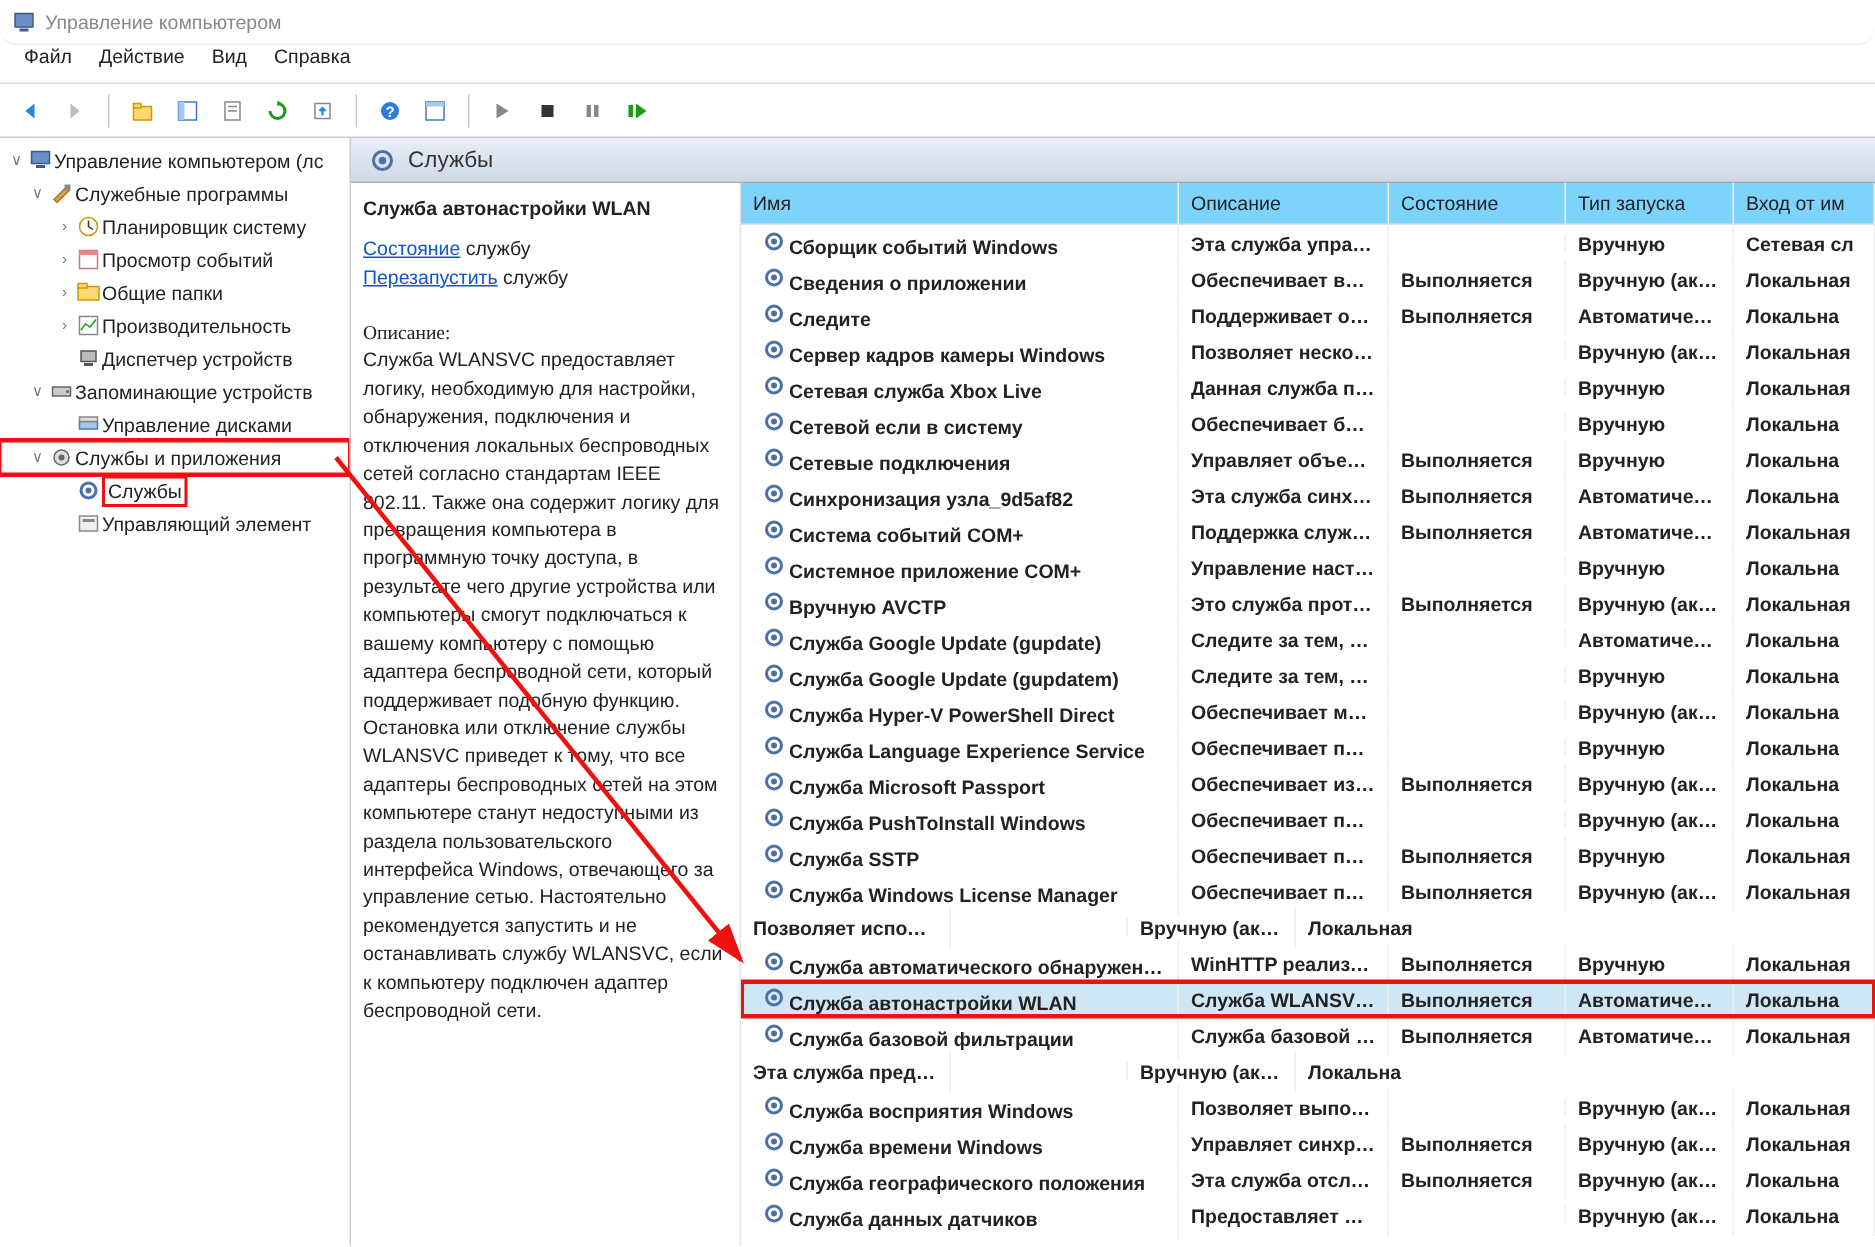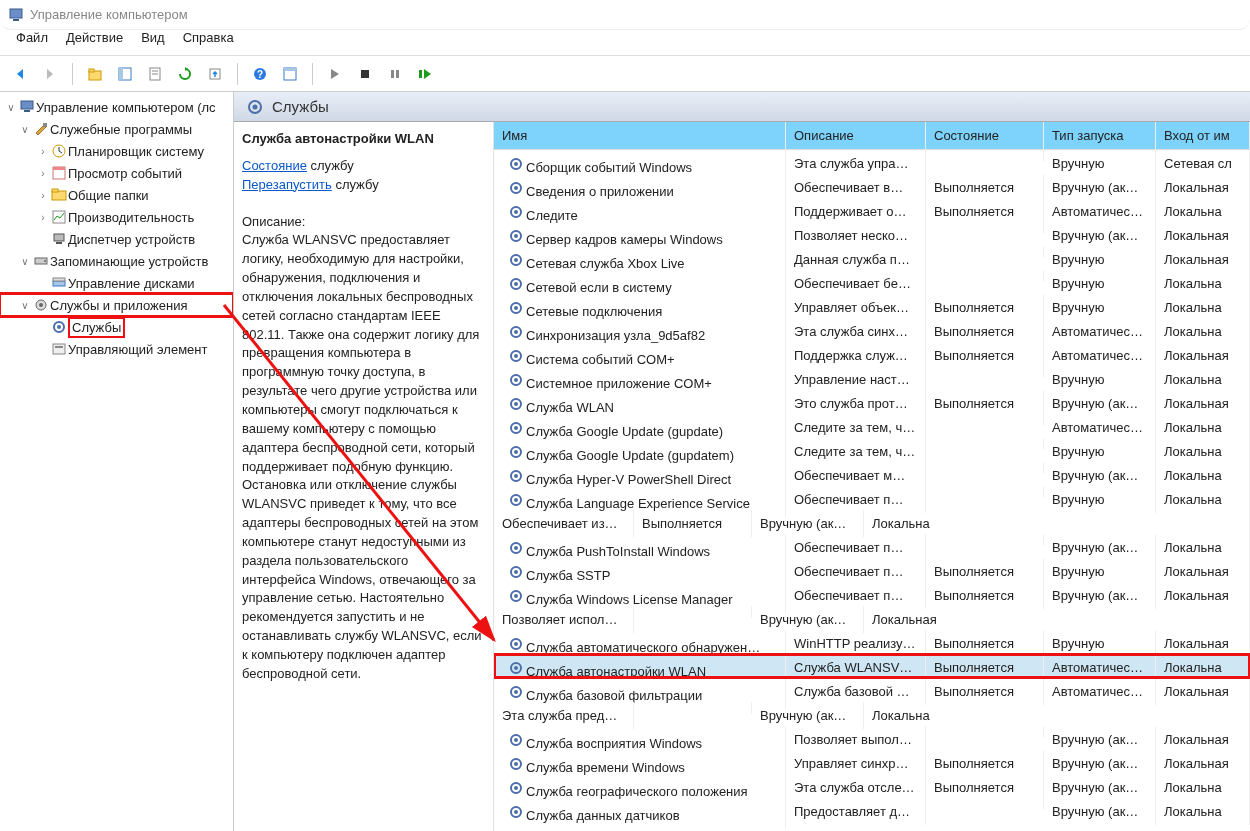--- a/index.html
+++ b/index.html
@@ -23,30 +23,30 @@
   .hl-red { border: 2px solid #e11; padding: 1px 2px; }
   .hl-red-row { outline: 3px solid #e11; outline-offset: -1px; }
   .selected { background: #d8e6f2; }
   .content { flex: 1; display: flex; flex-direction: column; position: relative; }
   .services-header { height: 30px; background: linear-gradient(#e9eef7, #cfd8e6); display: flex; align-items: center; padding: 0 12px; gap: 8px; color: #333; border-bottom: 1px solid #aaa; }
   .services-header .gear { color: #4b6fa8; }
   .svc-body { display: flex; flex: 1; overflow: hidden; }
   .svc-left { width: 260px; padding: 8px 10px 8px 8px; border-right: 1px solid #e3e3e3; line-height: 1.45; }
   .svc-left .title { font-weight: 600; margin-bottom: 8px; }
   .svc-left a { color: #0a58ca; text-decoration: underline; cursor: pointer; }
-  .svc-left .desc-label { margin-top: 18px; }
+  .svc-left .desc-label { margin-top: 18px; font-family: Liberation Serif, serif; }
   .svc-list { flex: 1; overflow: hidden; }
   .list-header { display: flex; border-bottom: 1px solid #ddd; background: #7dd3fc; }
   .col { padding: 6px 8px; border-right: 1px solid #eee; overflow: hidden; white-space: nowrap; text-overflow: ellipsis; }
   .c-name { width: 292px; }
   .c-desc { width: 140px; }
   .c-state { width: 118px; }
   .c-start { width: 112px; }
   .c-logon { flex: 1; }
-  .list-row { display: flex; height: 24px; align-items: flex-start; border-bottom: 0px solid transparent; }
+  .list-row { display: flex; height: 24px; align-items: center; border-bottom: 0px solid transparent; font-weight: bold; }
   .list-row.selected { background: #cfe7f5; outline: 3px solid #e11; outline-offset: -2px; }
   .list-row .gear { width: 20px; display: inline-flex; align-items: center; justify-content: center; color: #4b6fa8; margin-left: 4px; }
   .ellipsis { overflow: hidden; white-space: nowrap; text-overflow: ellipsis; }
   svg { display: block; }
   .arrow-svg { position: absolute; left: -20px; top: -12px; pointer-events: none; z-index: 50; }
 </style>
 </head>
 <body>
 
 <div class="title-bar">
@@ -431,21 +431,21 @@
               <div class="col c-state ellipsis"></div>
               <div class="col c-start ellipsis">Вручную</div>
               <div class="col c-logon ellipsis">Локальна</div>
             </div>
             <div class="list-row">
               <div class="col c-name ellipsis"><span class="gear">
                   <svg width="16" height="16" viewBox="0 0 16 16">
                     <circle cx="8" cy="8" r="5" fill="none" stroke="#4b6fa8" stroke-width="2"></circle>
                     <circle cx="8" cy="8" r="2" fill="#4b6fa8"></circle>
                   </svg>
-                </span><span>Служба WLAN</span></div>
+                </span><span>Вручную AVCTP</span></div>
               <div class="col c-desc ellipsis">Это служба прот…</div>
               <div class="col c-state ellipsis">Выполняется</div>
               <div class="col c-start ellipsis">Вручную (ак…</div>
               <div class="col c-logon ellipsis">Локальная</div>
             </div>
             <div class="list-row">
               <div class="col c-name ellipsis"><span class="gear">
                   <svg width="16" height="16" viewBox="0 0 16 16">
                     <circle cx="8" cy="8" r="5" fill="none" stroke="#4b6fa8" stroke-width="2"></circle>
                     <circle cx="8" cy="8" r="2" fill="#4b6fa8"></circle>
@@ -486,20 +486,26 @@
                     <circle cx="8" cy="8" r="5" fill="none" stroke="#4b6fa8" stroke-width="2"></circle>
                     <circle cx="8" cy="8" r="2" fill="#4b6fa8"></circle>
                   </svg>
                 </span><span>Служба Language Experience Service</span></div>
               <div class="col c-desc ellipsis">Обеспечивает п…</div>
               <div class="col c-state ellipsis"></div>
               <div class="col c-start ellipsis">Вручную</div>
               <div class="col c-logon ellipsis">Локальна</div>
             </div>
             <div class="list-row">
+              <div class="col c-name ellipsis"><span class="gear">
+                  <svg width="16" height="16" viewBox="0 0 16 16">
+                    <circle cx="8" cy="8" r="5" fill="none" stroke="#4b6fa8" stroke-width="2"></circle>
+                    <circle cx="8" cy="8" r="2" fill="#4b6fa8"></circle>
+                  </svg>
+                </span><span>Служба Microsoft Passport</span></div>
               <div class="col c-desc ellipsis">Обеспечивает из…</div>
               <div class="col c-state ellipsis">Выполняется</div>
               <div class="col c-start ellipsis">Вручную (ак…</div>
               <div class="col c-logon ellipsis">Локальна</div>
             </div>
             <div class="list-row">
               <div class="col c-name ellipsis"><span class="gear">
                   <svg width="16" height="16" viewBox="0 0 16 16">
                     <circle cx="8" cy="8" r="5" fill="none" stroke="#4b6fa8" stroke-width="2"></circle>
                     <circle cx="8" cy="8" r="2" fill="#4b6fa8"></circle>

